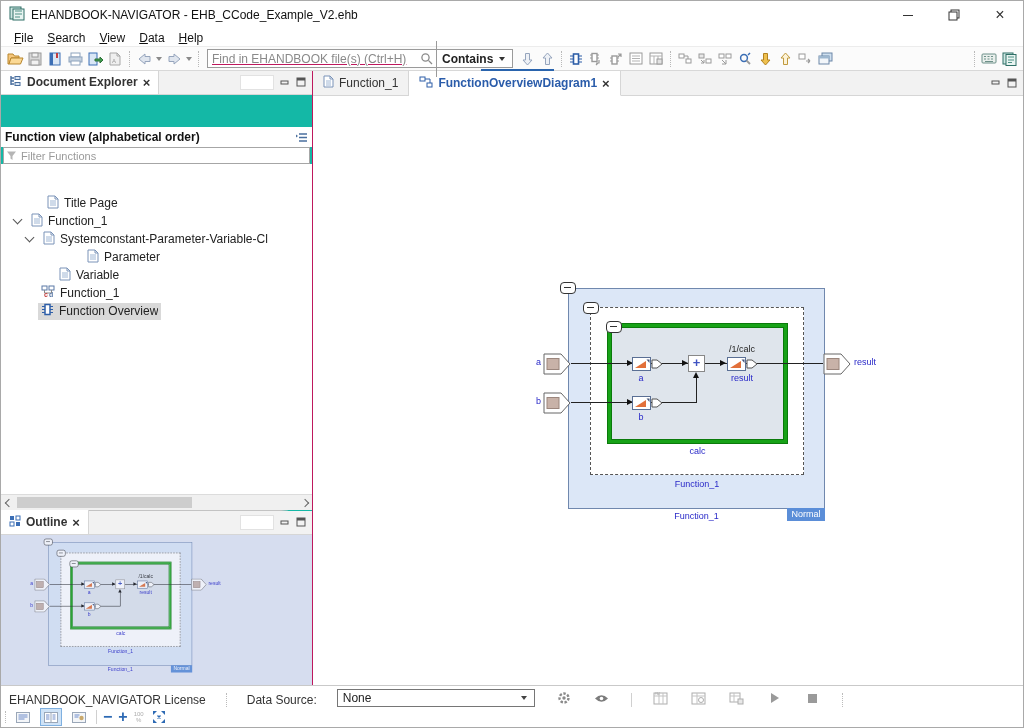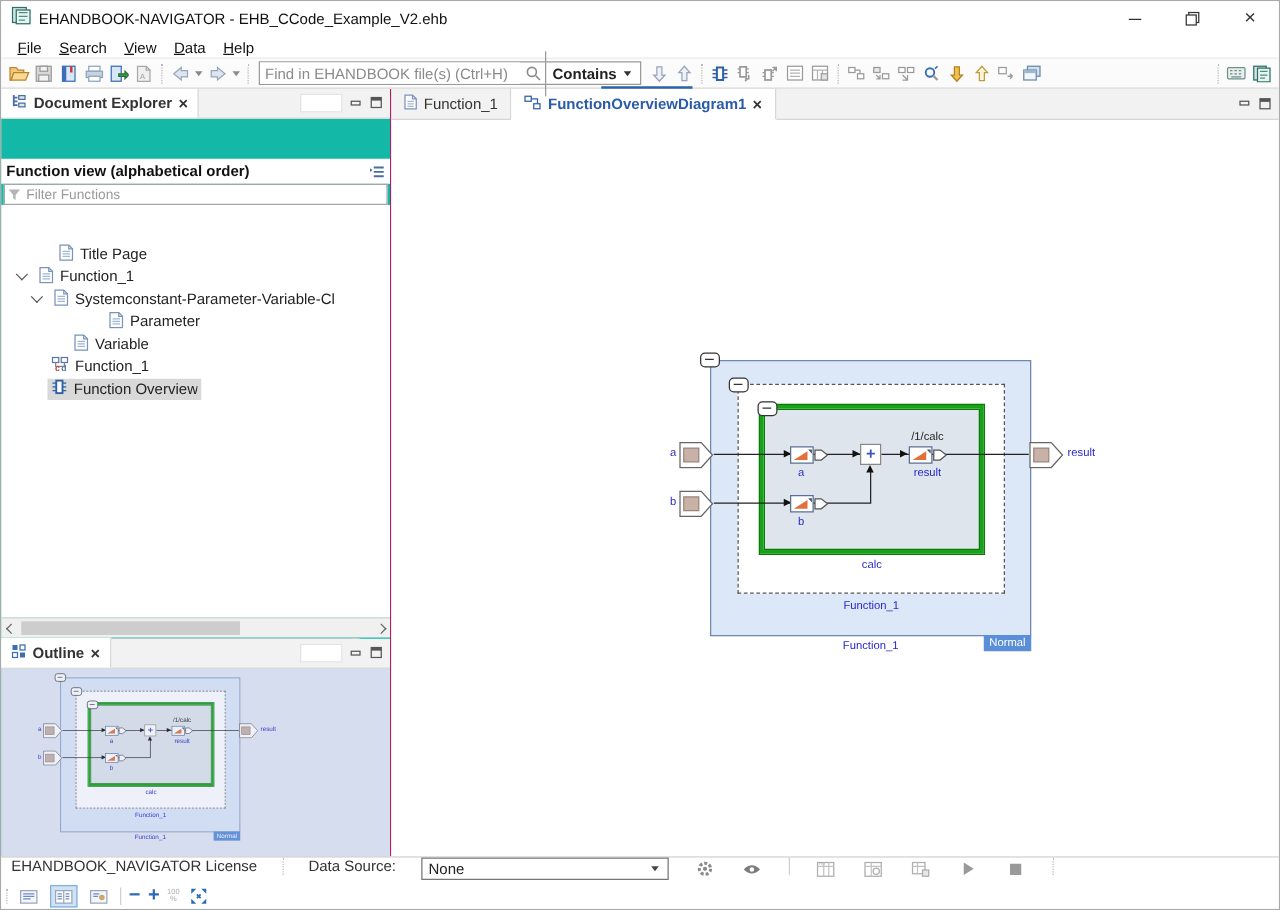--- a/index.html
+++ b/index.html
@@ -18,21 +18,21 @@
   
   .menubar { height:17px; display:flex; align-items:center; padding-left:6px; background:#fff; font-size:12px; flex:0 0 auto; }
   .menubar .mitem { padding:0 7px; color:#111; cursor:default; }
 
   
   .toolbar { position:relative; height:25px; display:flex; align-items:center; background:#fbfbfb; border-top:1px solid #ececec; border-bottom:1px solid #d8d8d8; padding:0 4px; flex:0 0 auto; }
   .tbi { width:20px; height:20px; display:flex; align-items:center; justify-content:center; flex:0 0 auto; cursor:pointer; }
   .tsep { width:1px; height:16px; border-left:1px dotted #b9b9b9; margin:0 4px; }
   .caret { width:0; height:0; border-left:3px solid transparent; border-right:3px solid transparent; border-top:4px solid #8a8a8a; margin:0 2px; }
   .searchwrap { display:flex; align-items:center; height:19px; border:1px solid #9a9a9a; background:#fff; margin:0 4px; }
-  .searchwrap input { border:none; outline:none; width:208px; height:17px; font-size:12px; padding:0 4px; color:#be185d; }
+  .searchwrap input { border:none; outline:none; width:208px; height:17px; font-size:12px; padding:0 4px; color:#be185d;text-decoration:underline; }
   .searchwrap input::placeholder { color:#8a8a8a; }
   .containsbox { display:flex; align-items:center; border-left:1px solid #9a9a9a; height:36px; padding:0 5px; font-size:12px; font-weight:bold; color:#222; gap:4px; cursor:pointer; }
   .containsbox .caret { border-top-color:#333; }
   .bluestrip { position:absolute; left:480px; bottom:-1px; width:73px; height:2px; background:#2a64ad; }
   .tb-right { margin-left:auto; display:flex; align-items:center; }
 
   
   .content { flex:1 1 auto; display:flex; min-height:0; }
   .leftcol { width:312px; flex:0 0 auto; border-right:1px solid #be185d; display:flex; flex-direction:column; background:#14b8a6; }
 
@@ -86,21 +86,21 @@
   .arr-u { width:0; height:0; border-left:3.5px solid transparent; border-right:3.5px solid transparent; border-bottom:6px solid #111; z-index:3; }
   .adder { left:158px; top:76px; width:17px; height:17px; background:#fff; border:1px solid #888; color:#4053c2; font-size:13px; font-weight:bold; text-align:center; line-height:14px; z-index:4; cursor:pointer; }
   .sigblk { z-index:4; cursor:pointer; }
   .dlbl { font-size:9px; color:#2929c8; text-align:center; z-index:4; }
   .dlbl.dark { color:#222; }
   .badge { left:257px; top:229px; width:38px; height:13px; background:#5b8ed8; color:#fff; font-size:9px; text-align:center; line-height:13px; z-index:6; }
   .portsvg { z-index:4; cursor:pointer; }
 
   
   .statusbar { flex:0 0 auto; height:42px; border-top:1px solid #c9c9c9; background:#fff; display:flex; flex-direction:column; }
-  .srow1 { height:22px; display:flex; align-items:flex-start; font-size:12px; color:#333; padding:0 8px; gap:20px; }
+  .srow1 { height:22px; display:flex; align-items:flex-end; font-size:12px; color:#333; padding:0 8px; gap:20px; }
   .srow2 { height:20px; display:flex; align-items:center; padding:0 4px; gap:6px; }
   .ssep { width:1px; height:14px; background:#d0d0d0; }
   .ssep.dot { background:none; border-left:1px dotted #bbb; }
   .dsselect { width:198px; height:18px; border:1px solid #767676; background:#fff; display:flex; align-items:center; font-size:12px; color:#222; padding:0 5px; cursor:pointer; }
   .dsselect .caret { margin-left:auto; border-top-color:#444; }
   .sbtn { width:18px; height:18px; display:flex; align-items:center; justify-content:center; cursor:pointer; }
   .pgbtn { width:22px; height:18px; display:flex; align-items:center; justify-content:center; cursor:pointer; border:1px solid transparent; }
   .pgbtn.sel { background:#cfe3f7; border:1px solid #7fb0e0; }
   .zoomtext { font-size:11px; font-weight:bold; color:#2d6ab4; cursor:pointer; }
   .pct { font-size:6px; color:#adadad; line-height:6px; text-align:center; cursor:default; }

